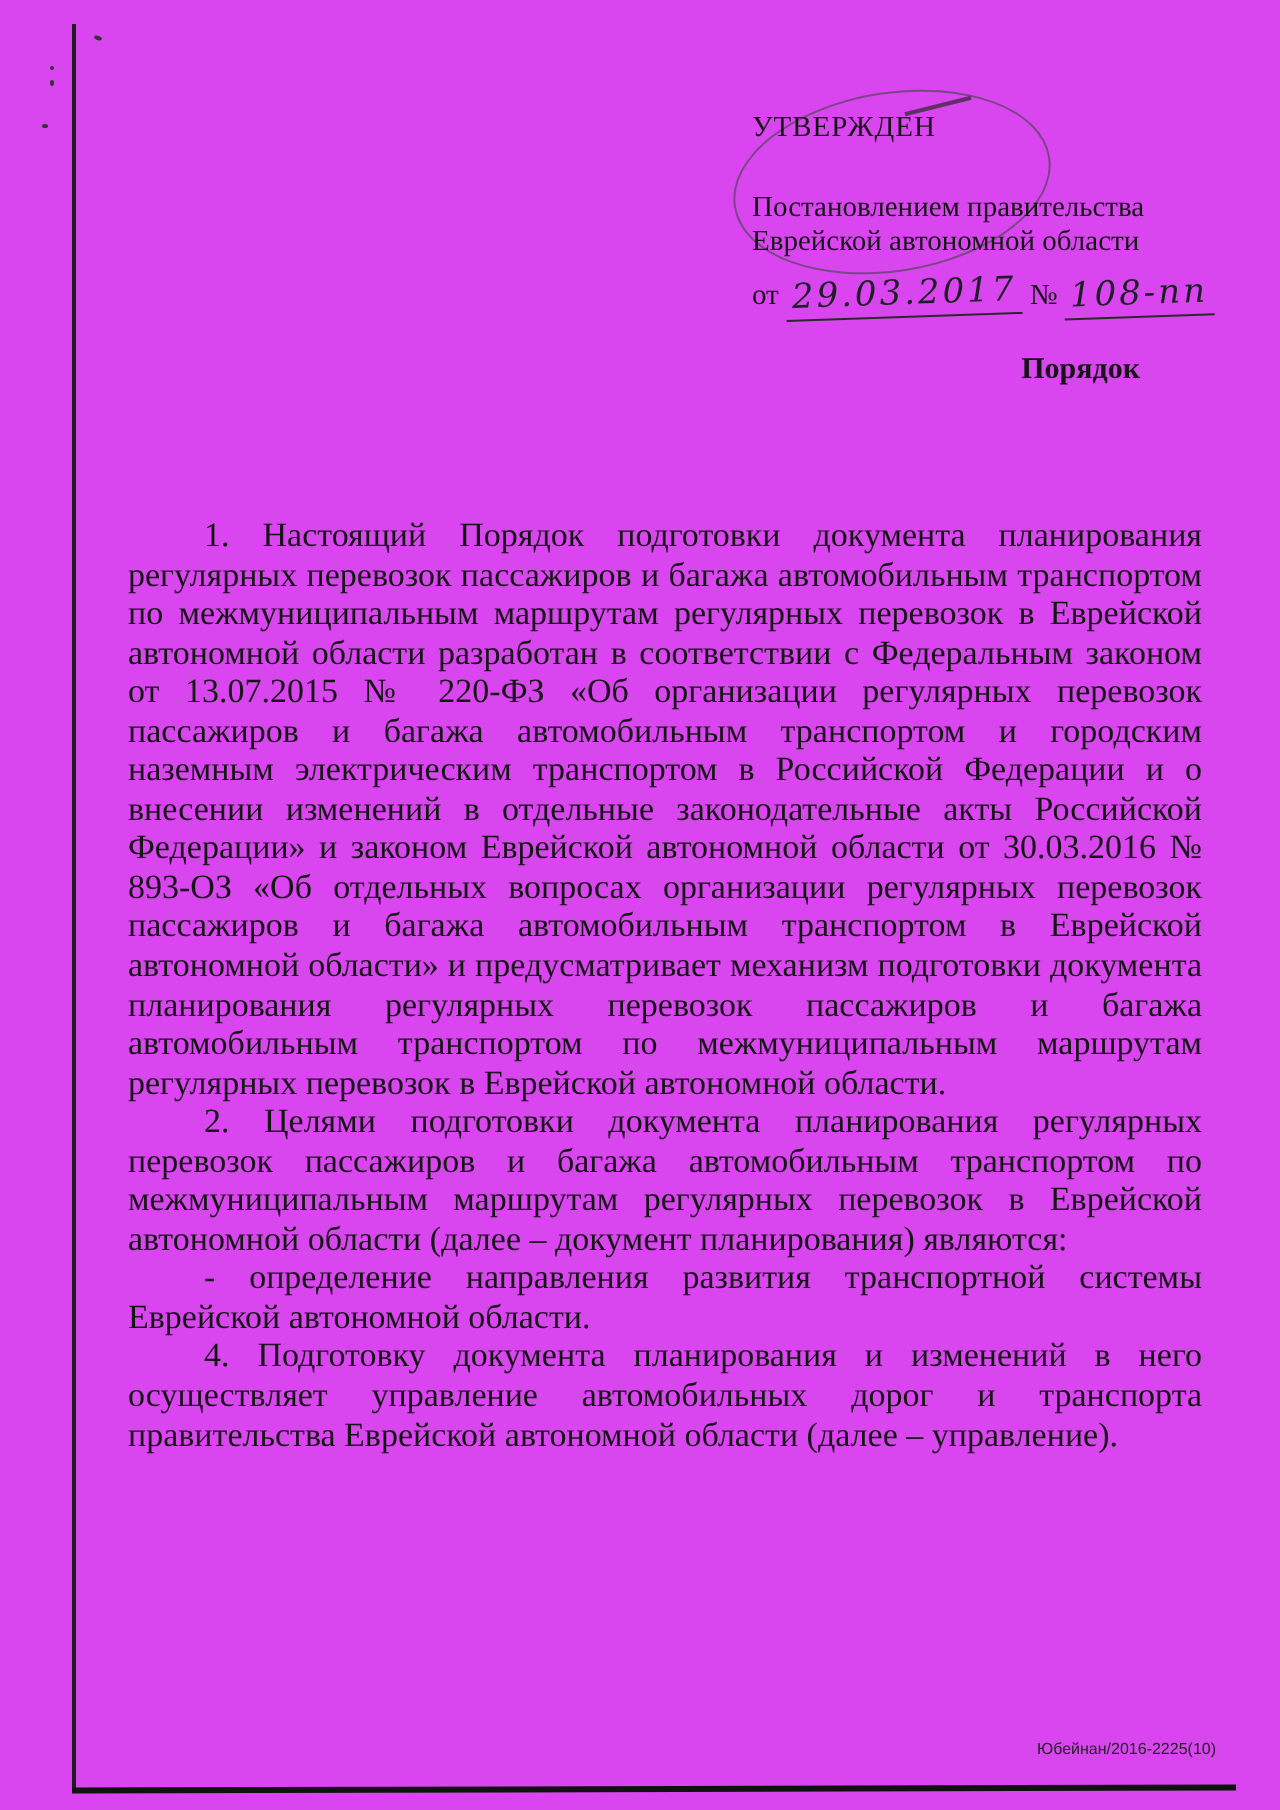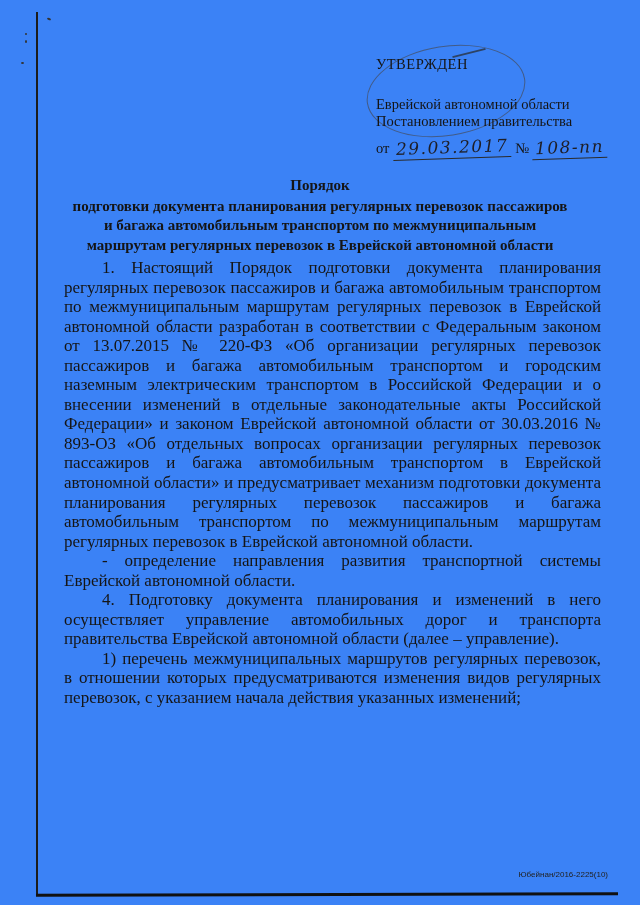--- a/index.html
+++ b/index.html
@@ -1,20 +1,20 @@
 <!DOCTYPE html>
 <html><head>
 <meta charset="utf-8">
 <style>
   html,body{margin:0;padding:0;background:#e8e8e8;}
   .page{
     position:relative;
     width:640px;height:905px;
     margin:0 auto;
-    background:#3b82f6;
+    background:#d946ef;
     font-family:"Liberation Serif","DejaVu Serif",serif;
     color:#151515;
     overflow:hidden;
   }
   
   .edge-left{position:absolute;left:36px;top:12px;bottom:10px;width:2px;background:#1c1c1c;}
   .edge-bottom{position:absolute;left:36px;right:22px;bottom:9px;height:3px;background:#111;transform:rotate(-.15deg);}
   .speck{position:absolute;background:#333;border-radius:50%;}
   .speck.s1{left:25px;top:33px;width:2px;height:2px;}
   .speck.s2{left:25px;top:40px;width:2px;3px;height:3px;}
@@ -48,21 +48,21 @@
     pointer-events:none;
   }
   .stamp-scratch{
     position:absolute;left:452px;top:52px;width:34px;height:2px;
     background:rgba(40,40,40,.7);transform:rotate(-14deg);
   }
 
   
   .title-block{
     position:absolute;left:70px;top:176px;width:500px;
-    text-align:center;font-weight:bold;
+    text-align:right;font-weight:bold;
     font-size:15px;line-height:19.5px;
   }
   .title-block .heading{margin-bottom:1px;}
 
   
   .body-block{
     position:absolute;left:64px;top:258px;width:537px;
     font-size:17px;line-height:19.55px;
     text-align:justify;
   }
@@ -84,37 +84,36 @@
   <div class="speck s1"></div>
   <div class="speck s2"></div>
   <div class="speck s3"></div>
   <div class="speck s4"></div>
 
   <div class="stamp-oval"></div>
   <div class="stamp-scratch"></div>
 
   <div class="approval">
     <div class="status">УТВЕРЖДЕН</div>
+    <div class="by">Постановлением правительства</div>
     <div class="by">Еврейской автономной области</div>
-    <div class="by">Постановлением правительства</div>
     <div class="dateline">
       <span>от</span>
       <span class="hand">29.03.2017</span>
       <span>№</span>
       <span class="hand">108-пп</span>
     </div>
   </div>
 
   <div class="title-block">
     <div class="heading">Порядок</div>
-    <div class="subtitle">подготовки документа планирования регулярных перевозок пассажиров и багажа автомобильным транспортом по межмуниципальным маршрутам регулярных перевозок в Еврейской автономной области</div>
   </div>
 
   <div class="body-block">
     <p>1. Настоящий Порядок подготовки документа планирования регулярных перевозок пассажиров и багажа автомобильным транспортом по межмуниципальным маршрутам регулярных перевозок в Еврейской автономной области разработан в соответствии с Федеральным законом от 13.07.2015 № 220-ФЗ «Об организации регулярных перевозок пассажиров и багажа автомобильным транспортом и городским наземным электрическим транспортом в Российской Федерации и о внесении изменений в отдельные законодательные акты Российской Федерации» и законом Еврейской автономной области от 30.03.2016 № 893-ОЗ «Об отдельных вопросах организации регулярных перевозок пассажиров и багажа автомобильным транспортом в Еврейской автономной области» и предусматривает механизм подготовки документа планирования регулярных перевозок пассажиров и багажа автомобильным транспортом по межмуниципальным маршрутам регулярных перевозок в Еврейской автономной области.</p>
+    <p>2. Целями подготовки документа планирования регулярных перевозок пассажиров и багажа автомобильным транспортом по межмуниципальным маршрутам регулярных перевозок в Еврейской автономной области (далее – документ планирования) являются:</p>
     <p>- определение направления развития транспортной системы Еврейской автономной области.</p>
     <p>4. Подготовку документа планирования и изменений в него осуществляет управление автомобильных дорог и транспорта правительства Еврейской автономной области (далее – управление).</p>
-    <p>1) перечень межмуниципальных маршрутов регулярных перевозок, в отношении которых предусматриваются изменения видов регулярных перевозок, с указанием начала действия указанных изменений;</p>
   </div>
 
   <div class="footer-code">Юбейнан/2016-2225(10)</div>
 
 </div>
 
 </body></html>

